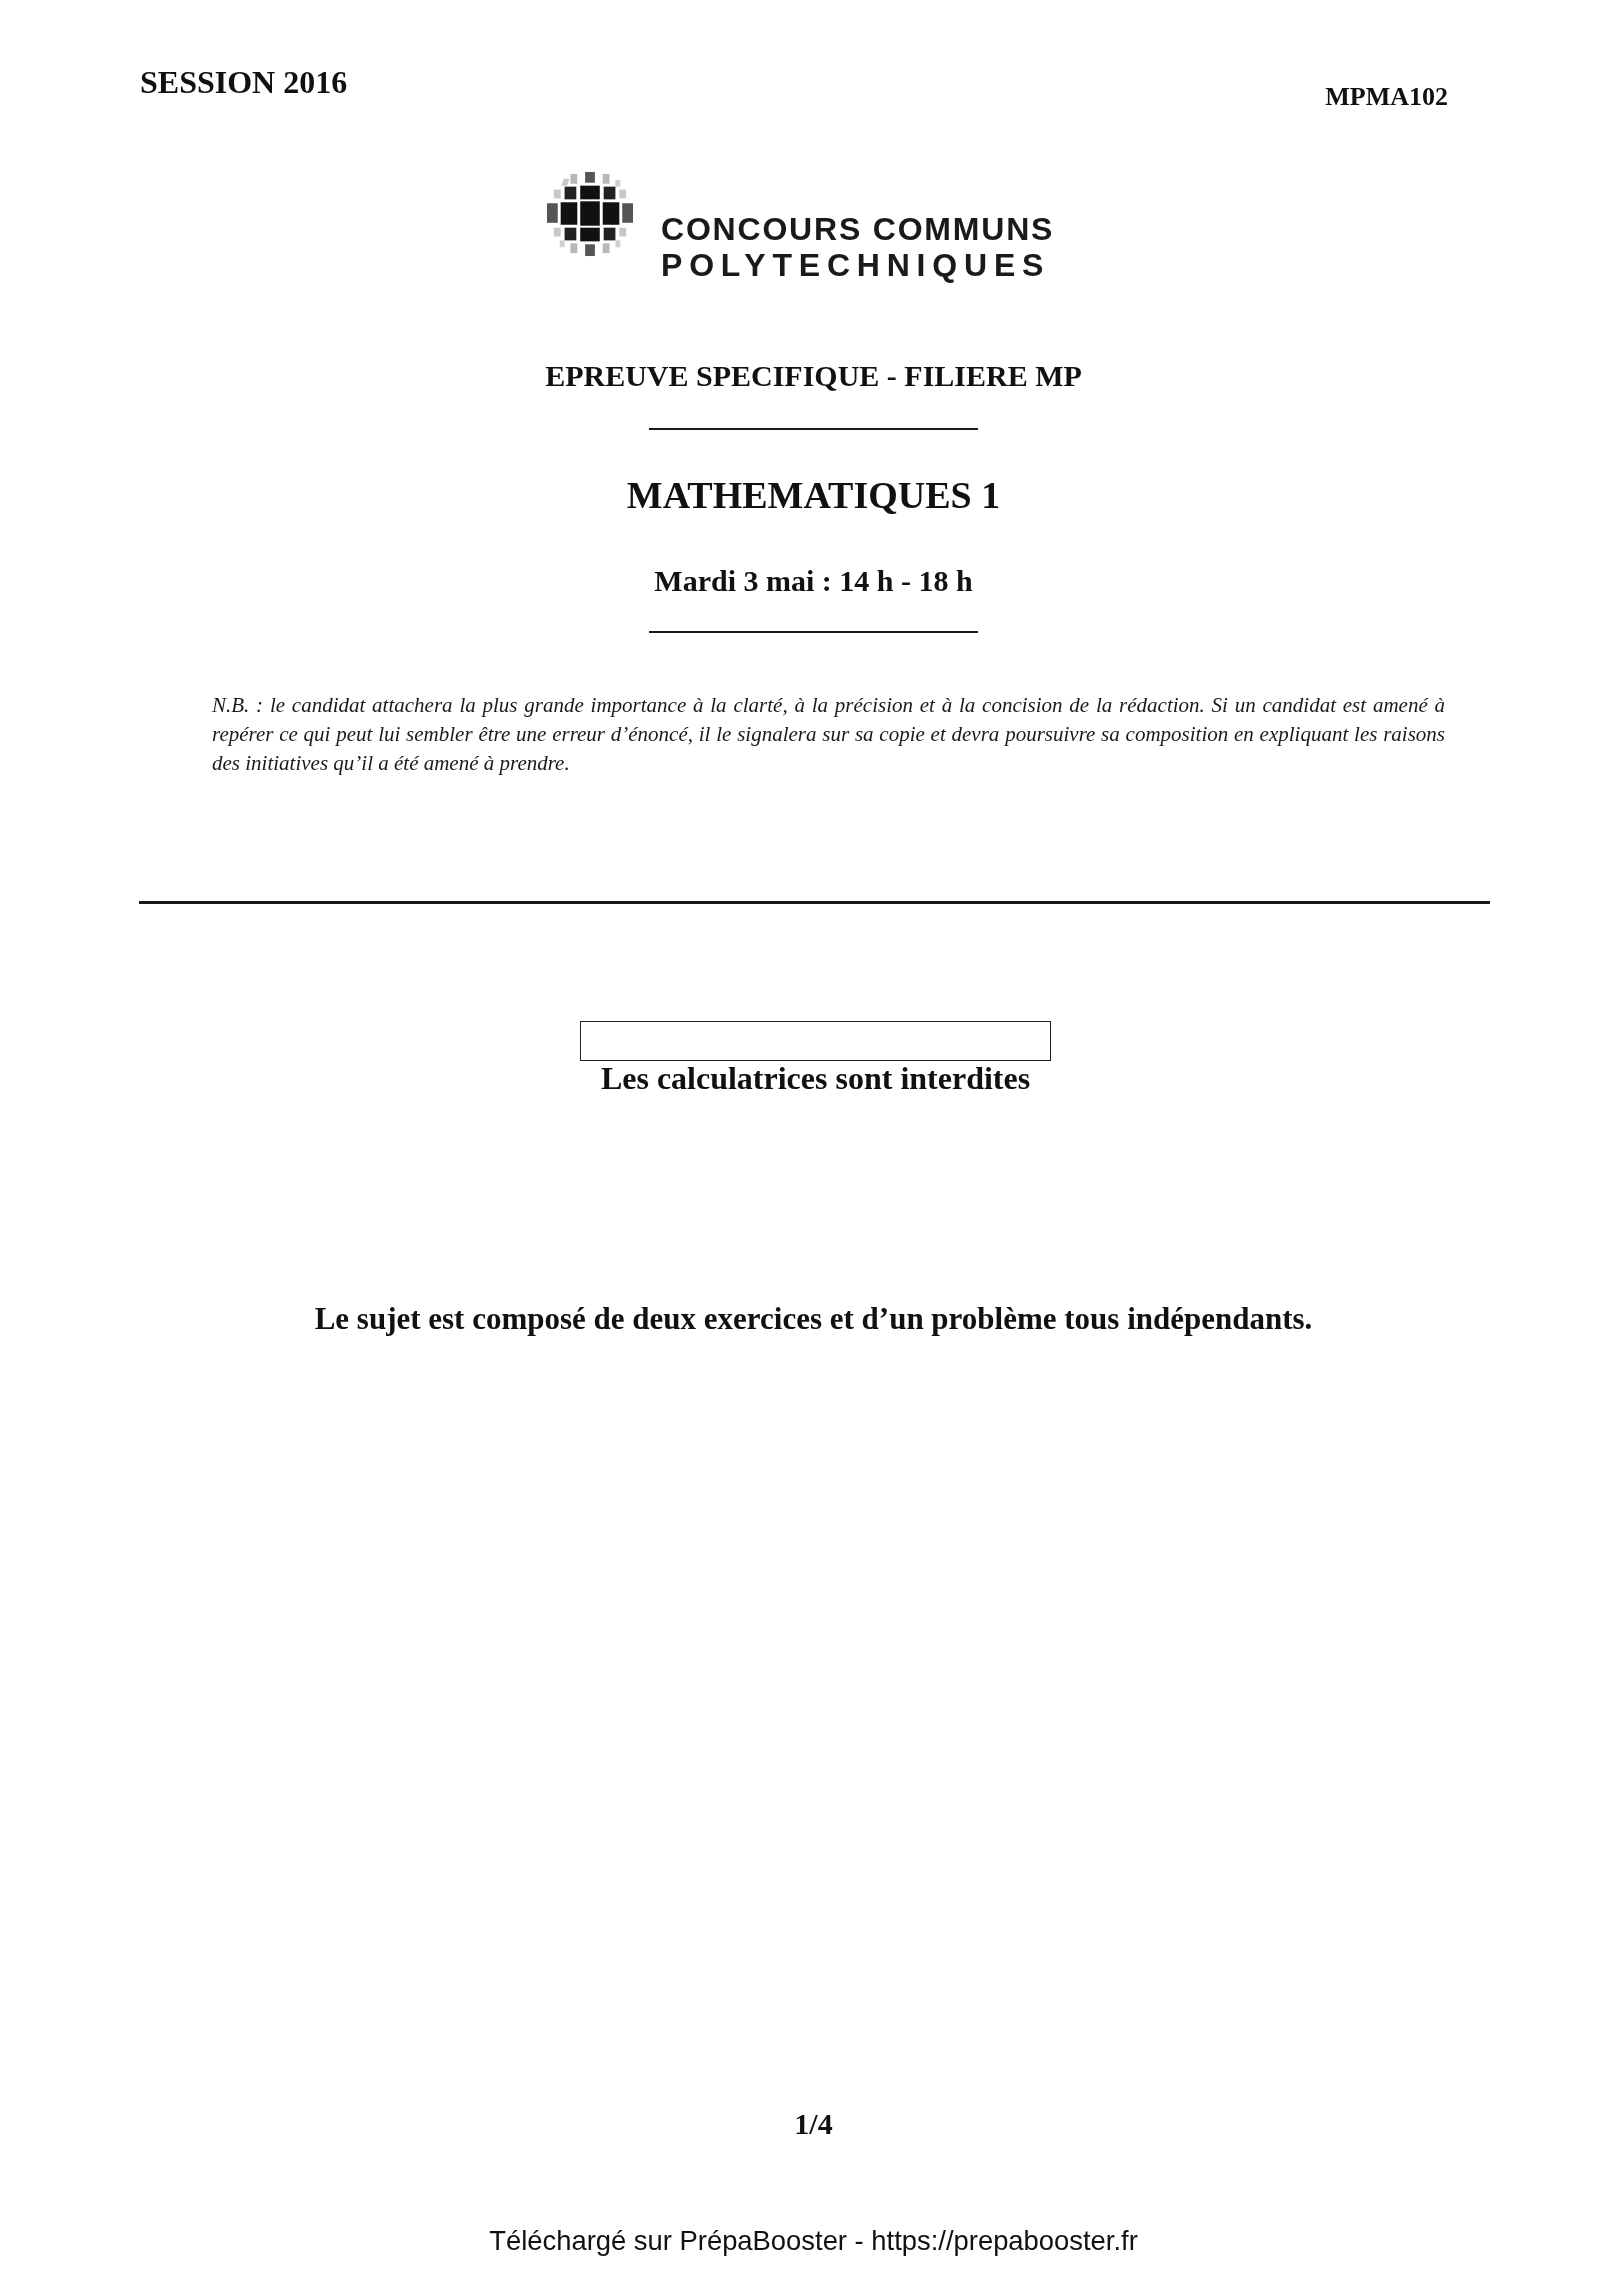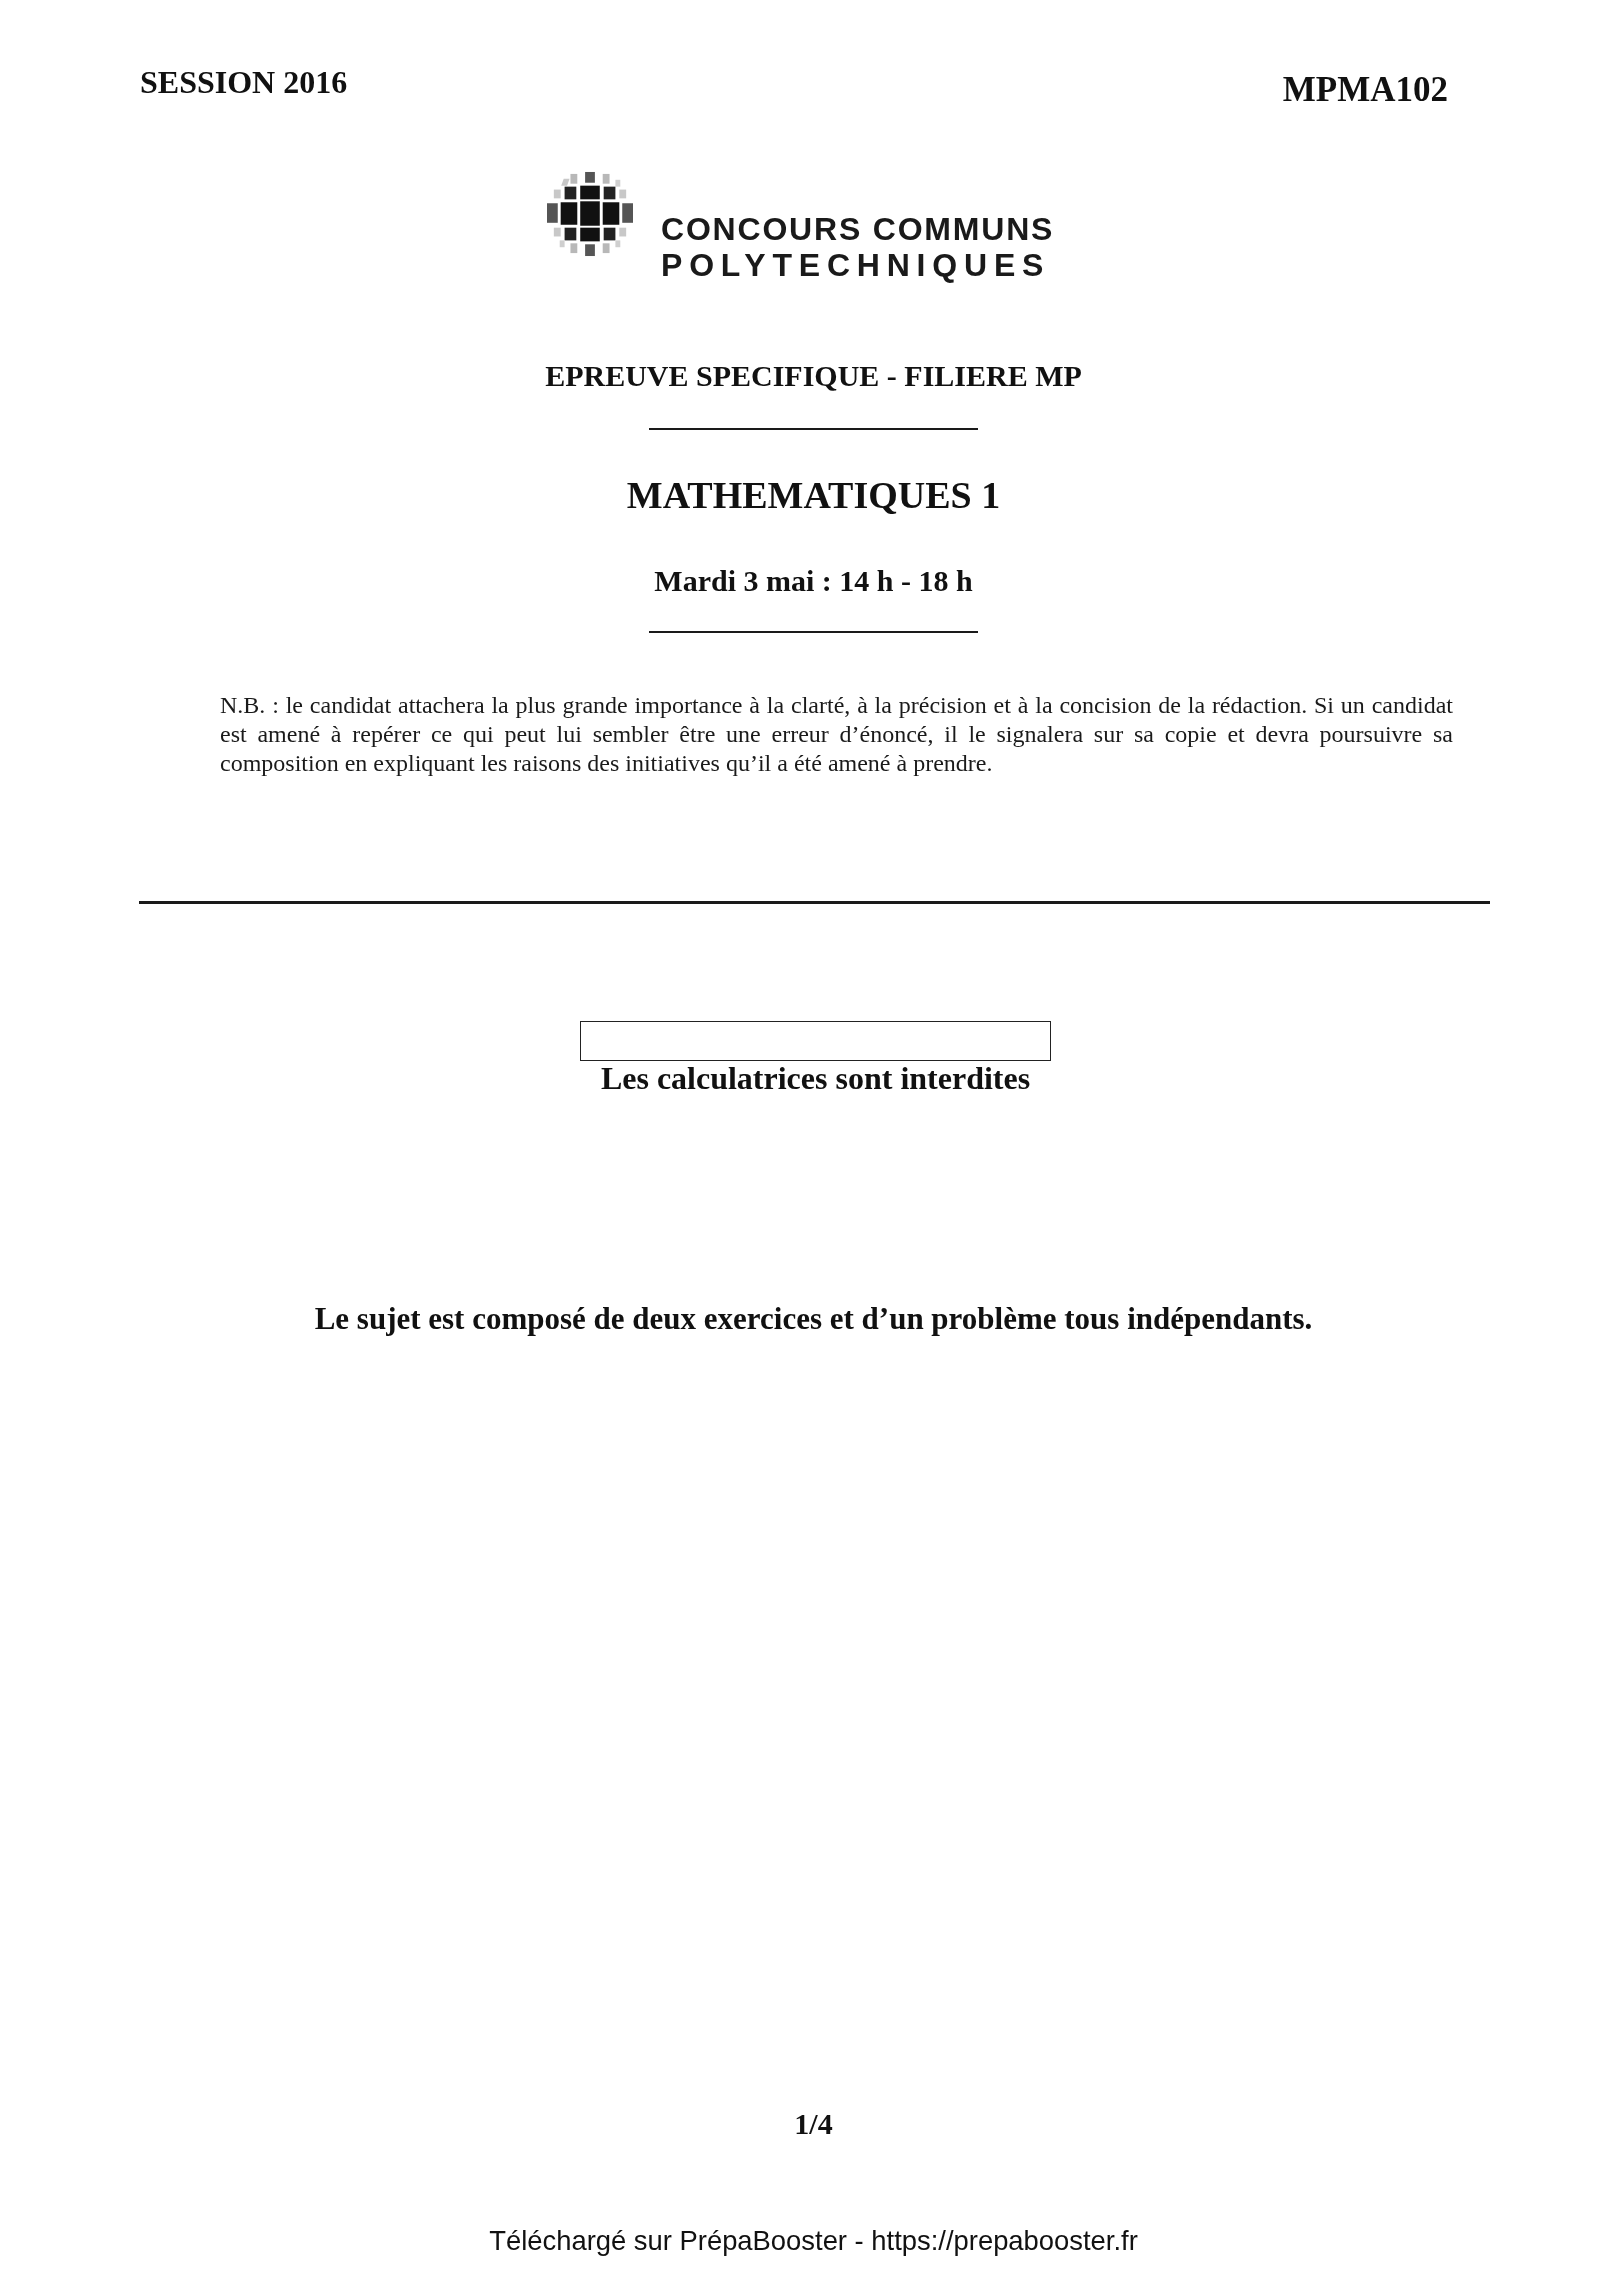--- a/index.html
+++ b/index.html
@@ -1,33 +1,33 @@
 <!DOCTYPE html>
 <html><head>
 <meta charset="utf-8">
 <style>
   html, body { margin: 0; padding: 0; background: #ffffff; }
   body { width: 1621px; height: 2293px; position: relative; overflow: hidden; color: #111111; }
   .abs { position: absolute; white-space: nowrap; }
   .serif-bold { font-family: "Liberation Serif", "DejaVu Serif", serif; font-weight: bold; line-height: 1; }
   .center { left: 0; width: 1627px; text-align: center; }
   #session { left: 140px; top: 66px; font-size: 32px; }
-  #code { right: 173px; top: 72px; font-size: 35px; }
+  #code { right: 173px; top: 84px; font-size: 26px; }
   #logo { left: 545px; top: 169px; width: 519px; height: 90px; }
   #logo-globe { position: absolute; left: 2px; top: 2px; width: 86px; height: 86px; }
   .logo-text { position: absolute; left: 116px; font-family: "Liberation Sans", "DejaVu Sans", sans-serif; font-weight: bold; font-size: 32px; line-height: 1; color: #1a1a1a; white-space: nowrap; margin-top: 37px; }
   #logo-line1 { top: 6.9px; letter-spacing: 1.8px; }
   #logo-line2 { top: 43px; letter-spacing: 6.8px; }
   #epreuve { top: 361px; font-size: 30px; }
   .short-rule { position: absolute; left: 649px; width: 329px; height: 2px; background: #1a1a1a; }
   #rule1 { top: 428px; }
   #rule2 { top: 631px; }
   #matiere { top: 476px; font-size: 38px; }
   #date { top: 566px; font-size: 30px; }
-  #nb { position: absolute; left: 220px; top: 691px; width: 1233px; font-family: "Liberation Serif", "DejaVu Serif", serif; font-size: 24px; line-height: 29px; text-align: justify; color: #1a1a1a; }
+  #nb { position: absolute; left: 212px; top: 691px; width: 1233px; font-family: "Liberation Serif", "DejaVu Serif", serif; font-style: italic; font-size: 21px; line-height: 29px; text-align: justify; color: #1a1a1a; }
   #long-rule { position: absolute; left: 139px; top: 901px; width: 1351px; height: 2.9px; background: #1a1a1a; }
   #calc-box { position: absolute; left: 580px; top: 1021px; width: 469px; height: 38px; border: 1.5px solid #222222; box-sizing: content-box; text-align: center; }
   #calc-text { display: block; font-size: 32px; line-height: 38px; margin-top: 37px; }
   #subject { top: 1303px; font-size: 31px; }
   #page-num { top: 2109px; font-size: 30px; }
   #watermark { top: 2227px; font-family: "Liberation Sans", "DejaVu Sans", sans-serif; font-size: 27.4px; line-height: 1; color: #111111; }
 </style>
 </head>
 <body>
 

